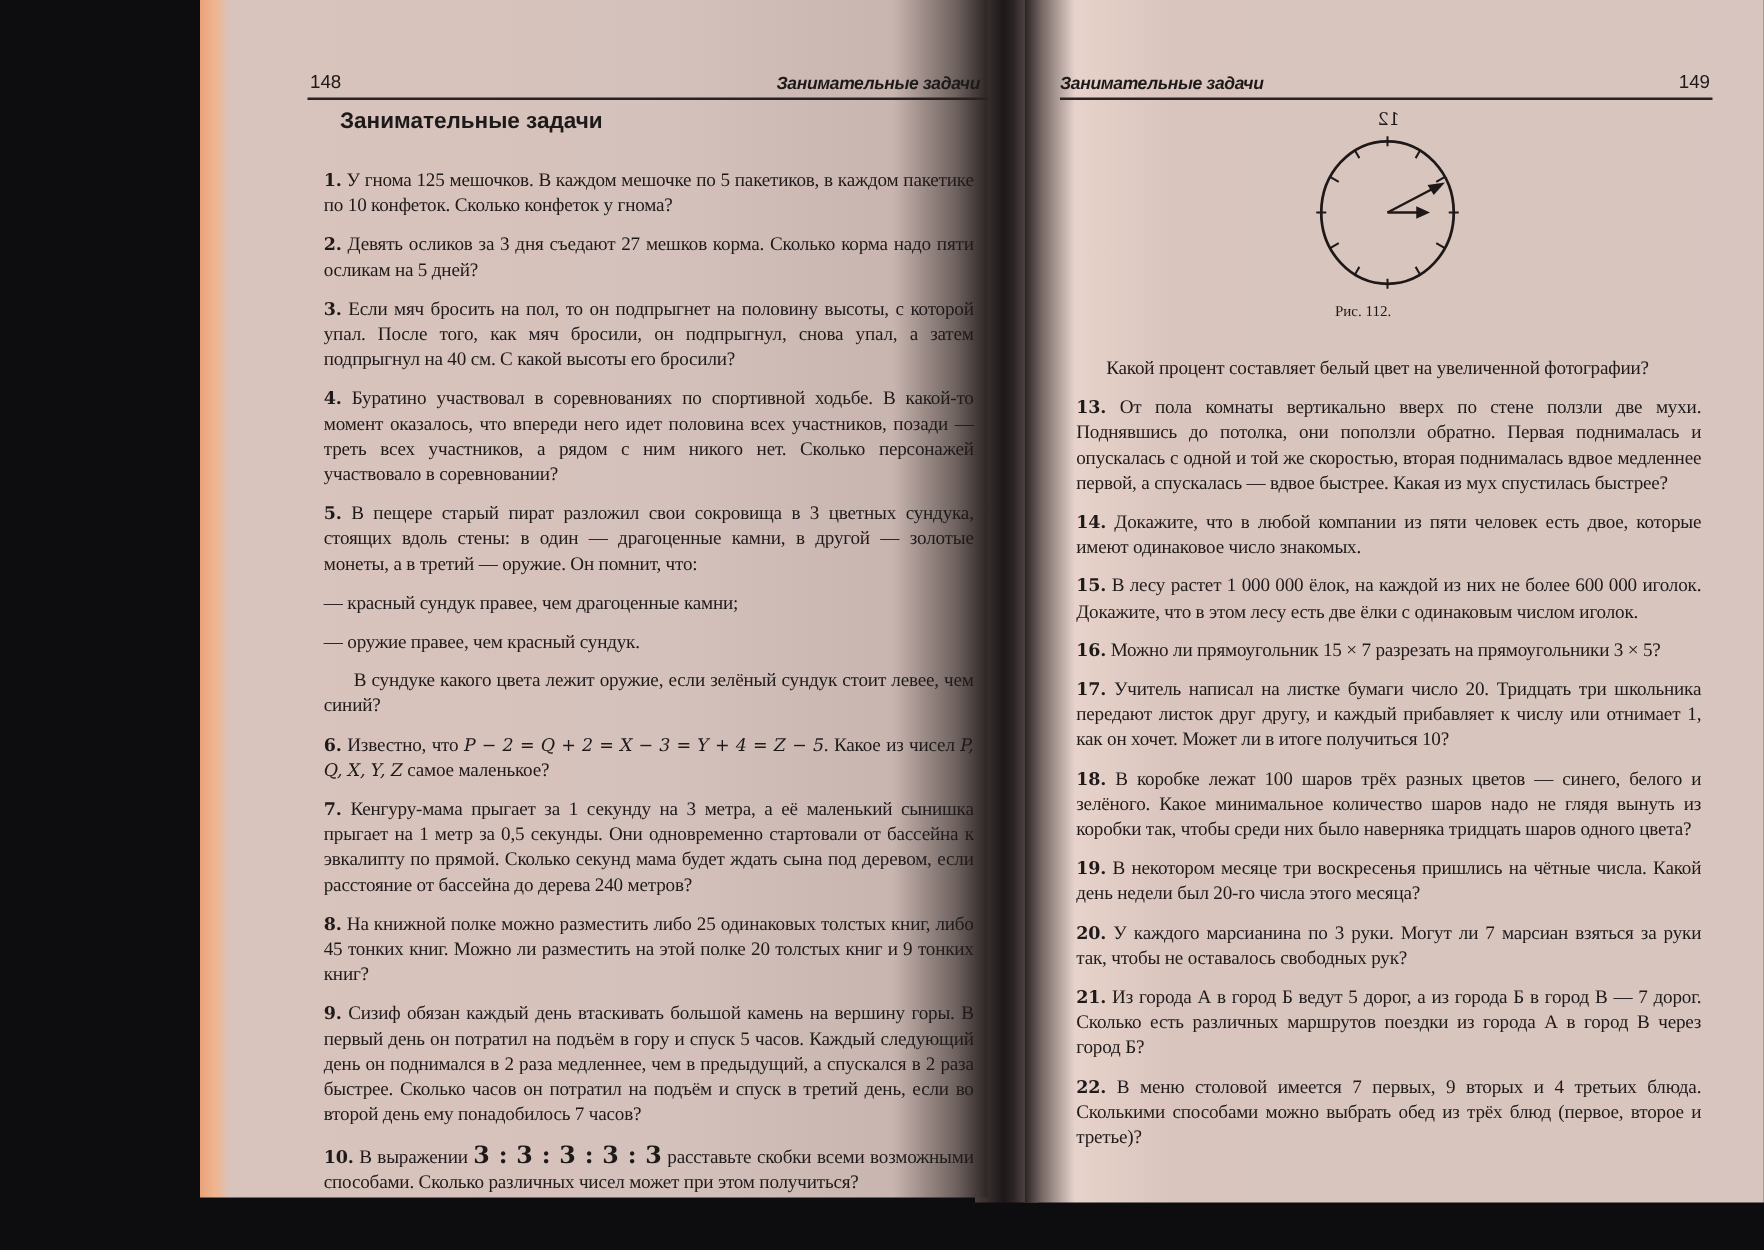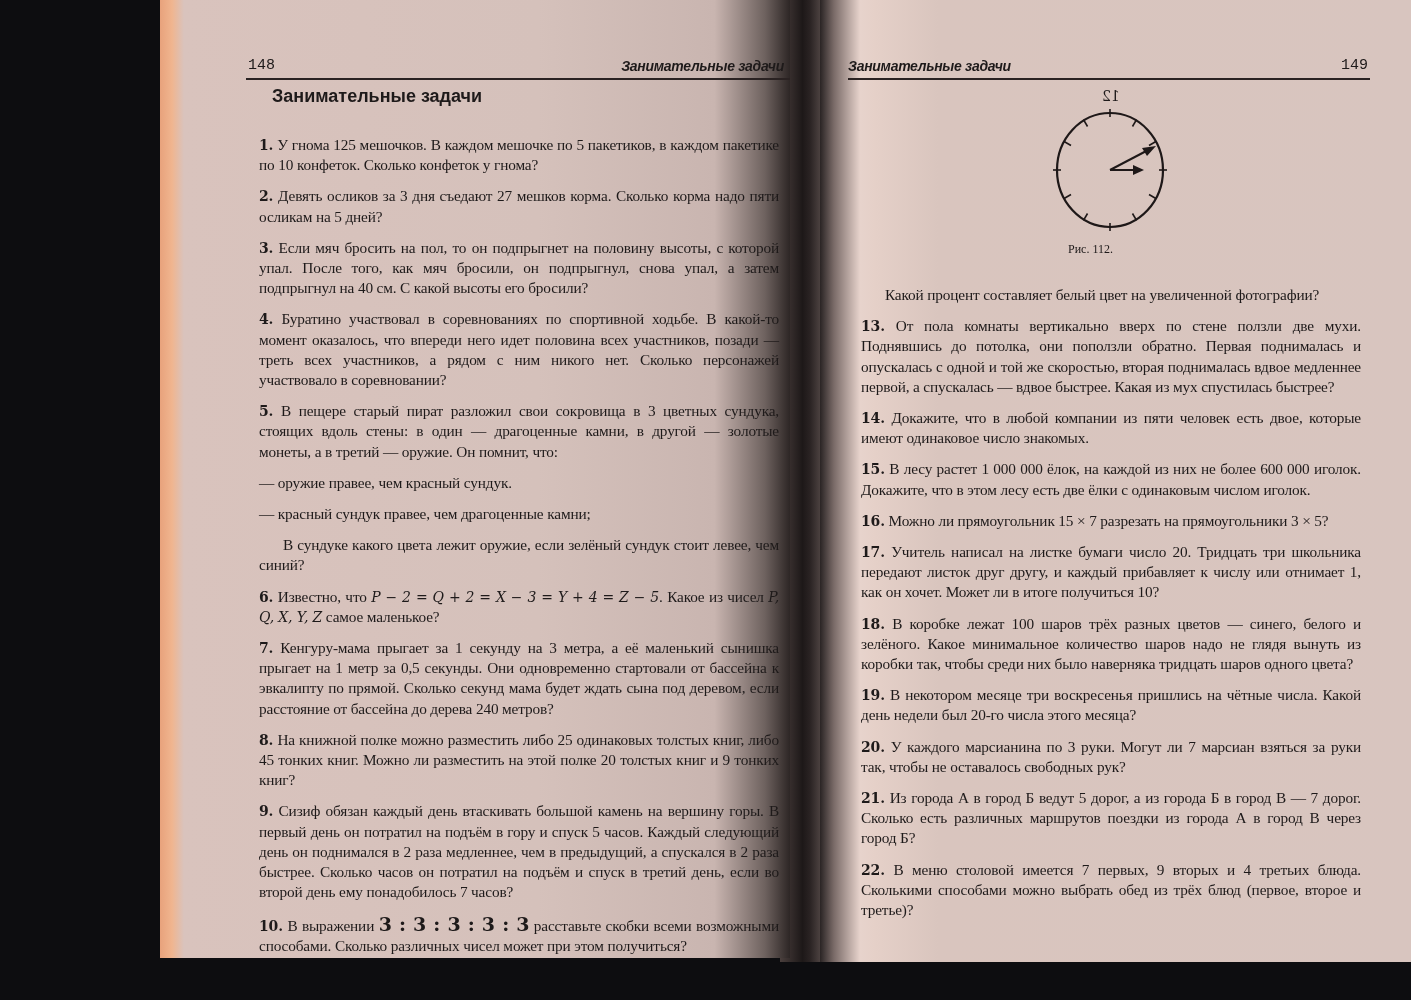--- a/index.html
+++ b/index.html
@@ -26,21 +26,21 @@
     position:absolute; top:0; left:780px; width:50px; height:962px;
     background:linear-gradient(to right, #4a3f3d, #1d1818 45%, #2a2323 60%, #6c5f5c);
   }
   .runhead {
     position:absolute; top:56px; height:22px;
     border-bottom:2px solid #2a2222;
     font-size:17px; line-height:20px;
   }
   #left-page .runhead { left:86px; width:544px; }
   #right-page .runhead { left:28px; width:522px; }
-  .pnum { position:absolute; top:0; font-family:Liberation Mono, monospace; font-size:15px; }
+  .pnum { position:absolute; top:0; font-family:Liberation Sans, sans-serif; font-size:15px; }
   .rtitle { position:absolute; top:0; font-family:"Liberation Sans", sans-serif; font-style:italic; font-weight:bold; font-size:14px; letter-spacing:-0.3px; }
   #left-page .pnum { left:2px; }
   #left-page .rtitle { right:6px; }
   #right-page .rtitle { left:0; }
   #right-page .pnum { right:2px; }
   .section-title {
     position:absolute; left:112px; top:86px;
     font-family:"Liberation Sans", sans-serif; font-weight:bold; font-size:18px;
   }
   .text-col {
@@ -77,22 +77,22 @@
     <span class="rtitle">Занимательные задачи</span>
   </div>
   <div class="section-title">Занимательные задачи</div>
 
   <div class="text-col">
     <p class="problem"><span class="num">1.</span> <span>У гнома 125 мешочков. В каждом мешочке по 5 пакетиков, в каждом пакетике по 10 конфеток. Сколько конфеток у гнома?</span></p>
     <p class="problem"><span class="num">2.</span> <span>Девять осликов за 3 дня съедают 27 мешков корма. Сколько корма надо пяти осликам на 5 дней?</span></p>
     <p class="problem"><span class="num">3.</span> <span>Если мяч бросить на пол, то он подпрыгнет на половину высоты, с которой упал. После того, как мяч бросили, он подпрыгнул, снова упал, а затем подпрыгнул на 40 см. С какой высоты его бросили?</span></p>
     <p class="problem"><span class="num">4.</span> <span>Буратино участвовал в соревнованиях по спортивной ходьбе. В какой-то момент оказалось, что впереди него идет половина всех участников, позади — треть всех участников, а рядом с ним никого нет. Сколько персонажей участвовало в соревновании?</span></p>
     <p class="problem"><span class="num">5.</span> <span>В пещере старый пират разложил свои сокровища в 3 цветных сундука, стоящих вдоль стены: в один — драгоценные камни, в другой — золотые монеты, а в третий — оружие. Он помнит, что:</span></p>
+    <p class="problem">— красный сундук правее, чем драгоценные камни;</p>
     <p class="problem">— оружие правее, чем красный сундук.</p>
-    <p class="problem">— красный сундук правее, чем драгоценные камни;</p>
     <p class="problem para-indent">В сундуке какого цвета лежит оружие, если зелёный сундук стоит левее, чем синий?</p>
     <p class="problem"><span class="num">6.</span> <span>Известно, что</span> <span class="math">P − 2 = Q + 2 = X − 3 = Y + 4 = Z − 5</span><span>. Какое из чисел</span> <span class="math">P, Q, X, Y, Z</span> <span>самое маленькое?</span></p>
     <p class="problem"><span class="num">7.</span> <span>Кенгуру-мама прыгает за 1 секунду на 3 метра, а её маленький сынишка прыгает на 1 метр за 0,5 секунды. Они одновременно стартовали от бассейна к эвкалипту по прямой. Сколько секунд мама будет ждать сына под деревом, если расстояние от бассейна до дерева 240 метров?</span></p>
     <p class="problem"><span class="num">8.</span> <span>На книжной полке можно разместить либо 25 одинаковых толстых книг, либо 45 тонких книг. Можно ли разместить на этой полке 20 толстых книг и 9 тонких книг?</span></p>
     <p class="problem"><span class="num">9.</span> <span>Сизиф обязан каждый день втаскивать большой камень на вершину горы. В первый день он потратил на подъём в гору и спуск 5 часов. Каждый следующий день он поднимался в 2 раза медленнее, чем в предыдущий, а спускался в 2 раза быстрее. Сколько часов он потратил на подъём и спуск в третий день, если во второй день ему понадобилось 7 часов?</span></p>
     <p class="problem"><span class="num">10.</span> <span>В выражении</span> <span style="font-weight:bold;font-family:'DejaVu Serif',serif;font-size:19px">3 : 3 : 3 : 3 : 3</span> <span>расставьте скобки всеми возможными способами. Сколько различных чисел может при этом получиться?</span></p>
     <p class="problem"><span class="num">11.</span> <span>В зеркале отражаются правильно идущие часы (см. рисунок 112). Который сейчас час?</span></p>
   </div>
 </div>
 

